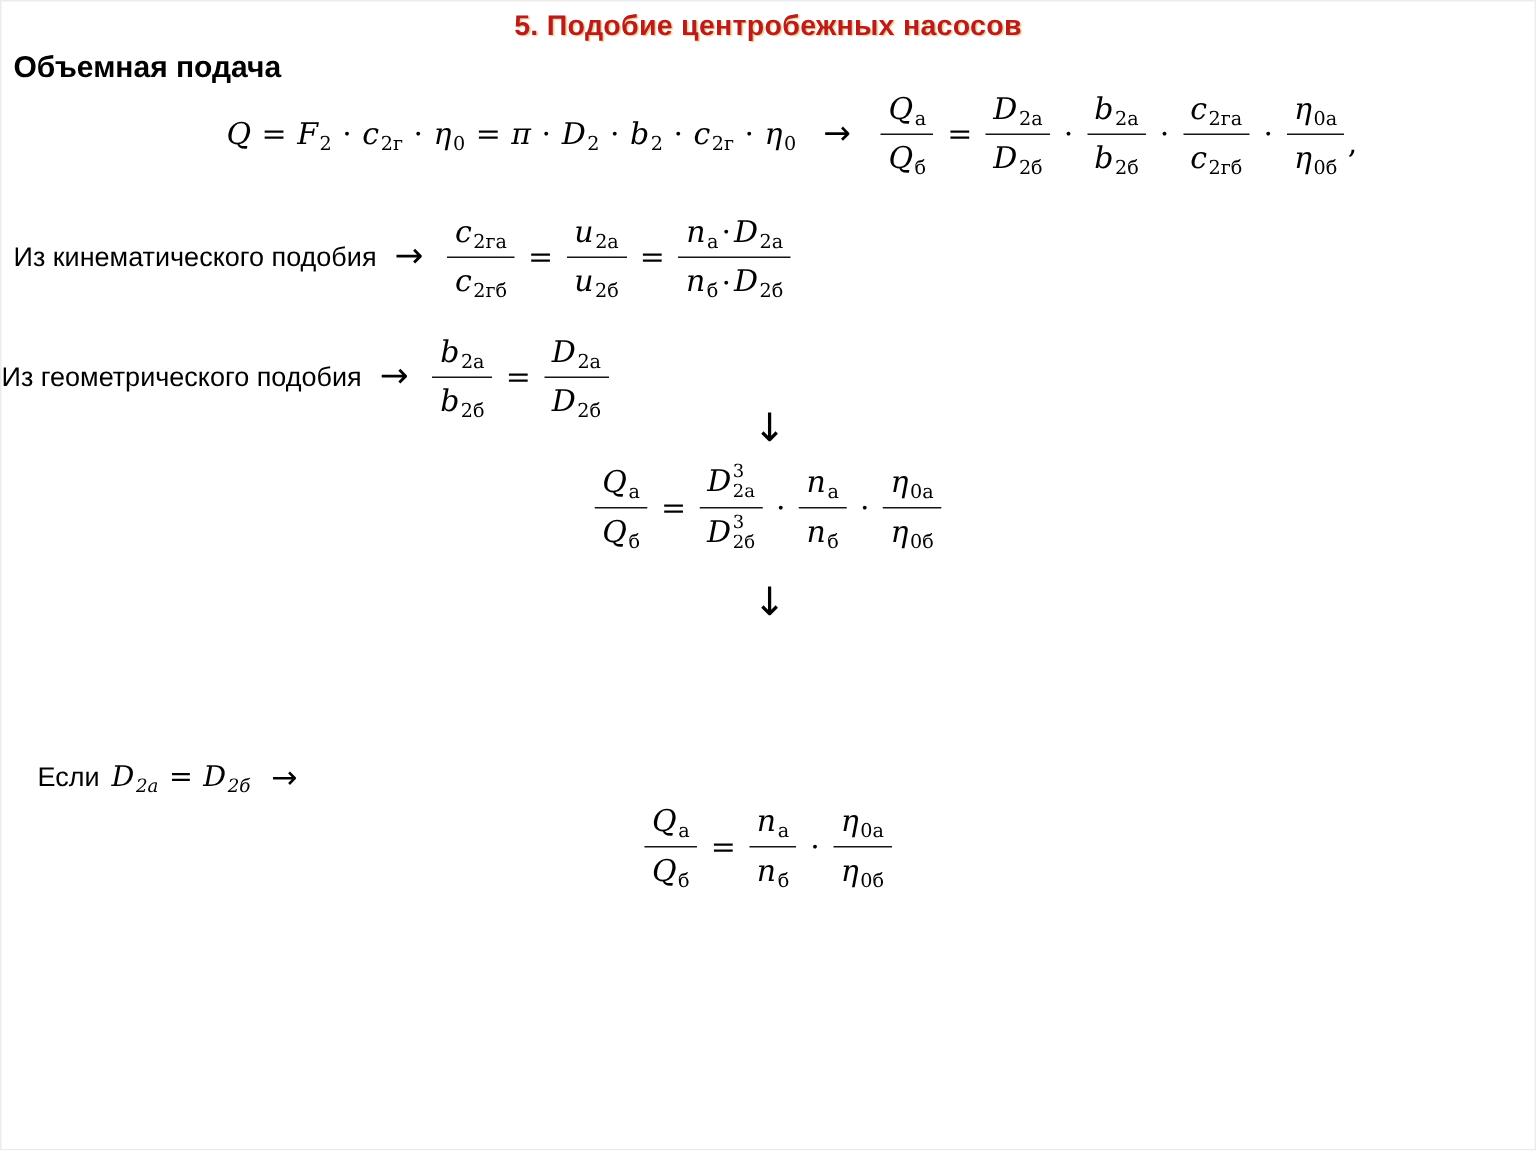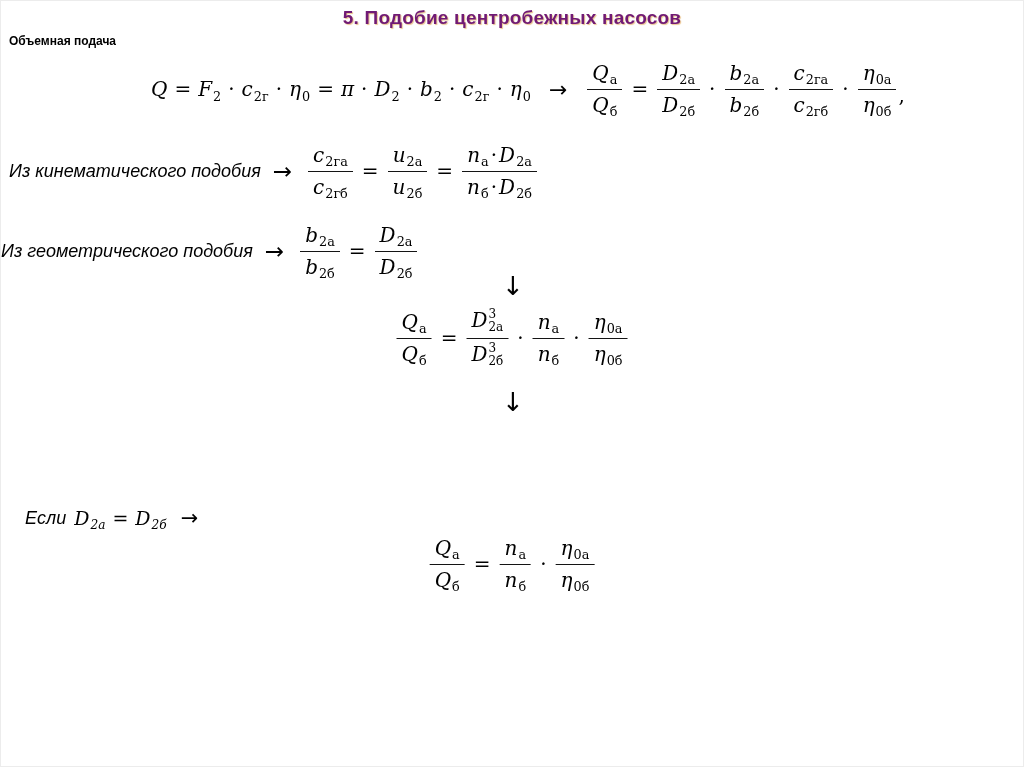--- a/index.html
+++ b/index.html
@@ -9,28 +9,28 @@
     font-family:"Liberation Sans",sans-serif;color:#000;
   }
   .title{
     position:absolute;top:6px;left:0;width:100%;text-align:center;
     font-size:19px;font-weight:bold;
     text-shadow:1px 1px 1px #eac48e;
     letter-spacing:0.2px;
   }
   .subtitle{
     position:absolute;top:33px;left:8px;
-    font-size:12px;font-weight:bold;
+    font-size:20px;font-weight:bold;
   }
   
   .eqrow,.ceq,.feq,.labrow{display:flex;align-items:center;white-space:nowrap;}
   .eqrow{position:absolute;font-size:20px;}
   .ceq{position:absolute;left:50%;transform:translateX(-50%);font-size:20px;}
   .labrow{position:absolute;}
-  .lbl{font-size:18px;font-style:italic;}
+  .lbl{font-size:18px;}
   .rowarrow{font-family:"DejaVu Sans",sans-serif;font-size:23px;margin:0 14px 0 12px;}
   .darr{
     position:absolute;left:492px;width:40px;text-align:center;
     font-size:26px;font-family:"DejaVu Sans",sans-serif;line-height:1;
   }
   .paragraph{
     position:absolute;top:422px;left:8px;width:985px;
     font-size:17.5px;font-weight:bold;line-height:26px;white-space:normal;
   }
   
@@ -74,21 +74,21 @@
   .frac .den{
     display:inline-flex;align-items:flex-end;justify-content:center;
     padding:3px 5px 0;
   }
 </style>
 </head>
 <body>
 
 <div class="slide">
 
-  <div class="title" style="color: #701a75;">5. Подобие центробежных насосов</div>
+  <div class="title" style="color: #b91c1c;">5. Подобие центробежных насосов</div>
 
   <div class="subtitle">Объемная подача</div>
 
   <div class="eqrow eq1">
       <span class="mv"><span class="mvar">Q</span></span>
       <span class="op">=</span>
       <span class="mv"><span class="mvar">F</span><span class="msub">2</span></span>
       <span class="op">·</span>
       <span class="mv"><span class="mvar">c</span><span class="msub">2г</span></span>
       <span class="op">·</span>

